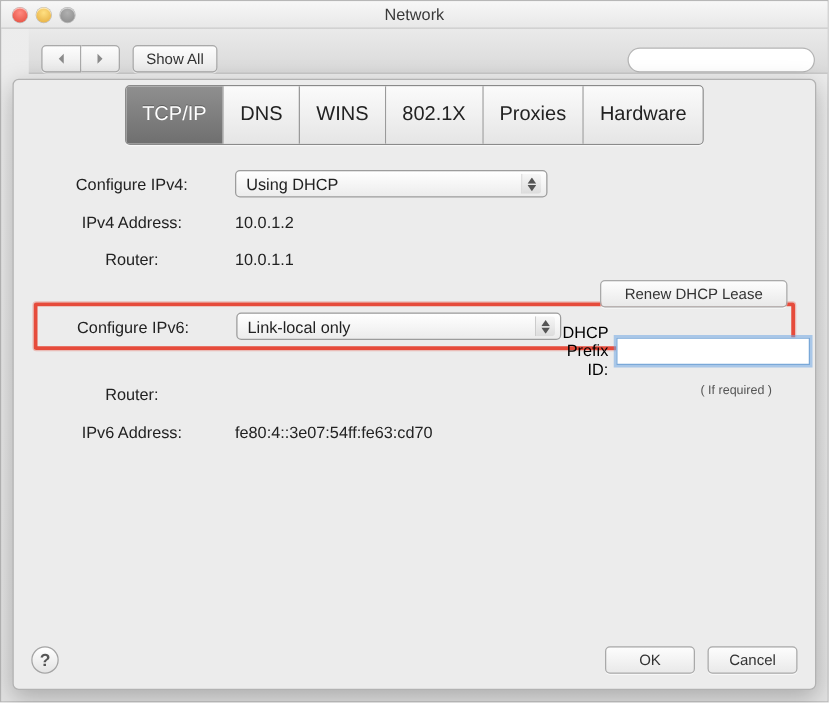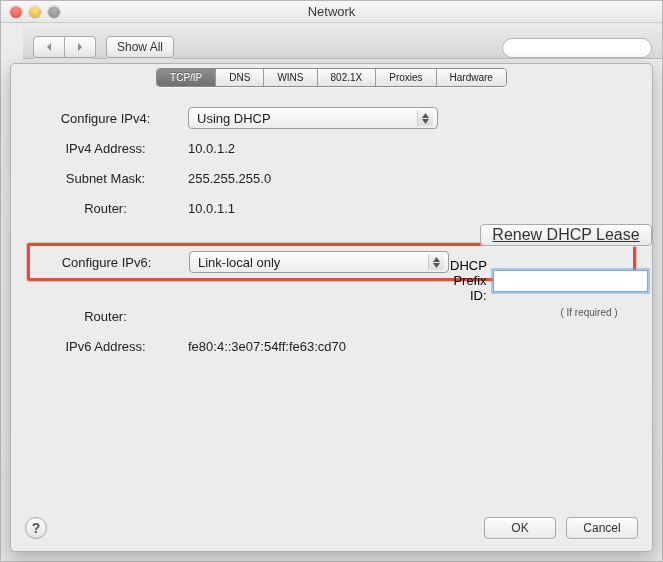--- a/index.html
+++ b/index.html
@@ -21,32 +21,32 @@
   .segbtn .btn svg { width:10px; height:10px; fill:#8a8a8a;}
   .search { margin-left:auto; width:150px; height:20px; border:1px solid #b5b5b5; border-radius:10px; background:#fff; display:flex; align-items:center; padding:0 8px;}
   .search svg { width:12px; height:12px; fill:#8a8a8a; margin-right:4px;}
   .search input { border:none; outline:none; flex:1; font-size:12px; background:transparent;}
   .sheet { position:absolute; top:62px; left:9px; right:9px; bottom:9px; background:#ececec; border:1px solid #b2b2b2; border-radius:5px; box-shadow: 0 6px 20px rgba(0,0,0,.25);}
   .sheet-head { display:flex; align-items:center; gap:10px; padding:14px 18px 8px 18px; }
   .eth-icon svg { width:26px; height:20px; }
   .sheet-head .name { font-size:14px; color:#3a3a3a;}
   .tabbar { display:flex; justify-content:center; margin:4px 0 16px 0;}
   .tabseg { display:flex; border:1px solid #8a8a8a; border-radius:4px; overflow:hidden; box-shadow:0 1px 0 rgba(255,255,255,.6);}
-  .tab { padding:3px 13px; font-size:10px; background:linear-gradient(#fbfbfb,#e5e5e5); border-right:1px solid #9a9a9a; color:#222;}
+  .tab { padding:14px 13px; font-size:16px; background:linear-gradient(#fbfbfb,#e5e5e5); border-right:1px solid #9a9a9a; color:#222;}
   .tab:last-child { border-right:none; }
   .tab.active { background:linear-gradient(#8f8f8f,#6f6f6f); color:#fff; text-shadow:0 -1px 0 rgba(0,0,0,.3);}
   .form { padding: 0 22px; }
   .row { display:flex; align-items:center; height:30px; }
   .row .lab { width:155px; text-align:center; padding-right:10px; color:#222; font-size:13px;}
   .row .val { flex:1; color:#222; font-size:13px;}
   .select { width:250px; height:22px; border:1px solid #9c9c9c; border-radius:4px; background:linear-gradient(#ffffff,#ececec); display:flex; align-items:center; padding:0 8px; position:relative; color:#222; font-size:13px;}
   .select .arrows { position:absolute; right:4px; top:2px; bottom:2px; width:16px; background:linear-gradient(#f7f7f7,#dcdcdc); border-left:1px solid #ccc; border-radius:0 3px 3px 0; display:flex; flex-direction:column; align-items:center; justify-content:center; gap:1px;}
   .select .arrows svg { width:7px; height:5px; fill:#555;}
   .rightcol { position:absolute; right:22px; top:160px; width:180px; }
-  .rightcol .btn { width:172px; justify-content:center; font-size:16px; margin-left:30px;text-decoration:underline;}
+  .rightcol .btn { width:150px; justify-content:center; font-size:12px; margin-left:30px;}
   .dhcp-row { display:flex; align-items:center; margin-top:12px; }
   .dhcp-row .lab { width: 98px; text-align:right; padding-right:6px; font-size:13px;}
   .textinput { flex:1; height:22px; border:1px solid #7aa8d8; border-radius:0; background:#fff; box-shadow: 0 0 0 2px rgba(115,170,230,.55); outline:none; padding:0 4px; font-size:13px;}
   .ifreq { text-align:center; font-size:10px; color:#555; margin-top:4px; margin-left:98px;}
   .highlight { border:3px solid #e64b3b; border-radius:2px; padding:3px 4px; margin:20px -6px; box-shadow: 0 0 0 1px rgba(230,75,59,.3);}
   .footer { position:absolute; bottom:12px; left:14px; right:14px; display:flex; align-items:center;}
   .help { width:22px; height:22px; border:1px solid #a5a5a5; border-radius:50%; background:linear-gradient(#ffffff,#e4e4e4); color:#555; font-size:14px; display:flex; align-items:center; justify-content:center; font-weight:bold;}
   .footer .spacer { flex:1; }
   .footer .btn { min-width:72px; justify-content:center; margin-left:10px;}
 </style>
@@ -117,24 +117,20 @@
             </span>
           </div>
         </div>
       </div>
 
       <div class="row">
         <div class="lab">IPv4 Address:</div>
         <div class="val">10.0.1.2</div>
       </div>
       <div class="row">
-        <div class="lab">Subnet Mask:</div>
-        <div class="val">255.255.255.0</div>
-      </div>
-      <div class="row">
         <div class="lab">Router:</div>
         <div class="val">10.0.1.1</div>
       </div>
 
       <div class="highlight">
         <div class="row" style="height:26px;">
           <div class="lab">Configure IPv6:</div>
           <div class="val">
             <div class="select" style="width:260px;">
               <span>Link-local only</span>

